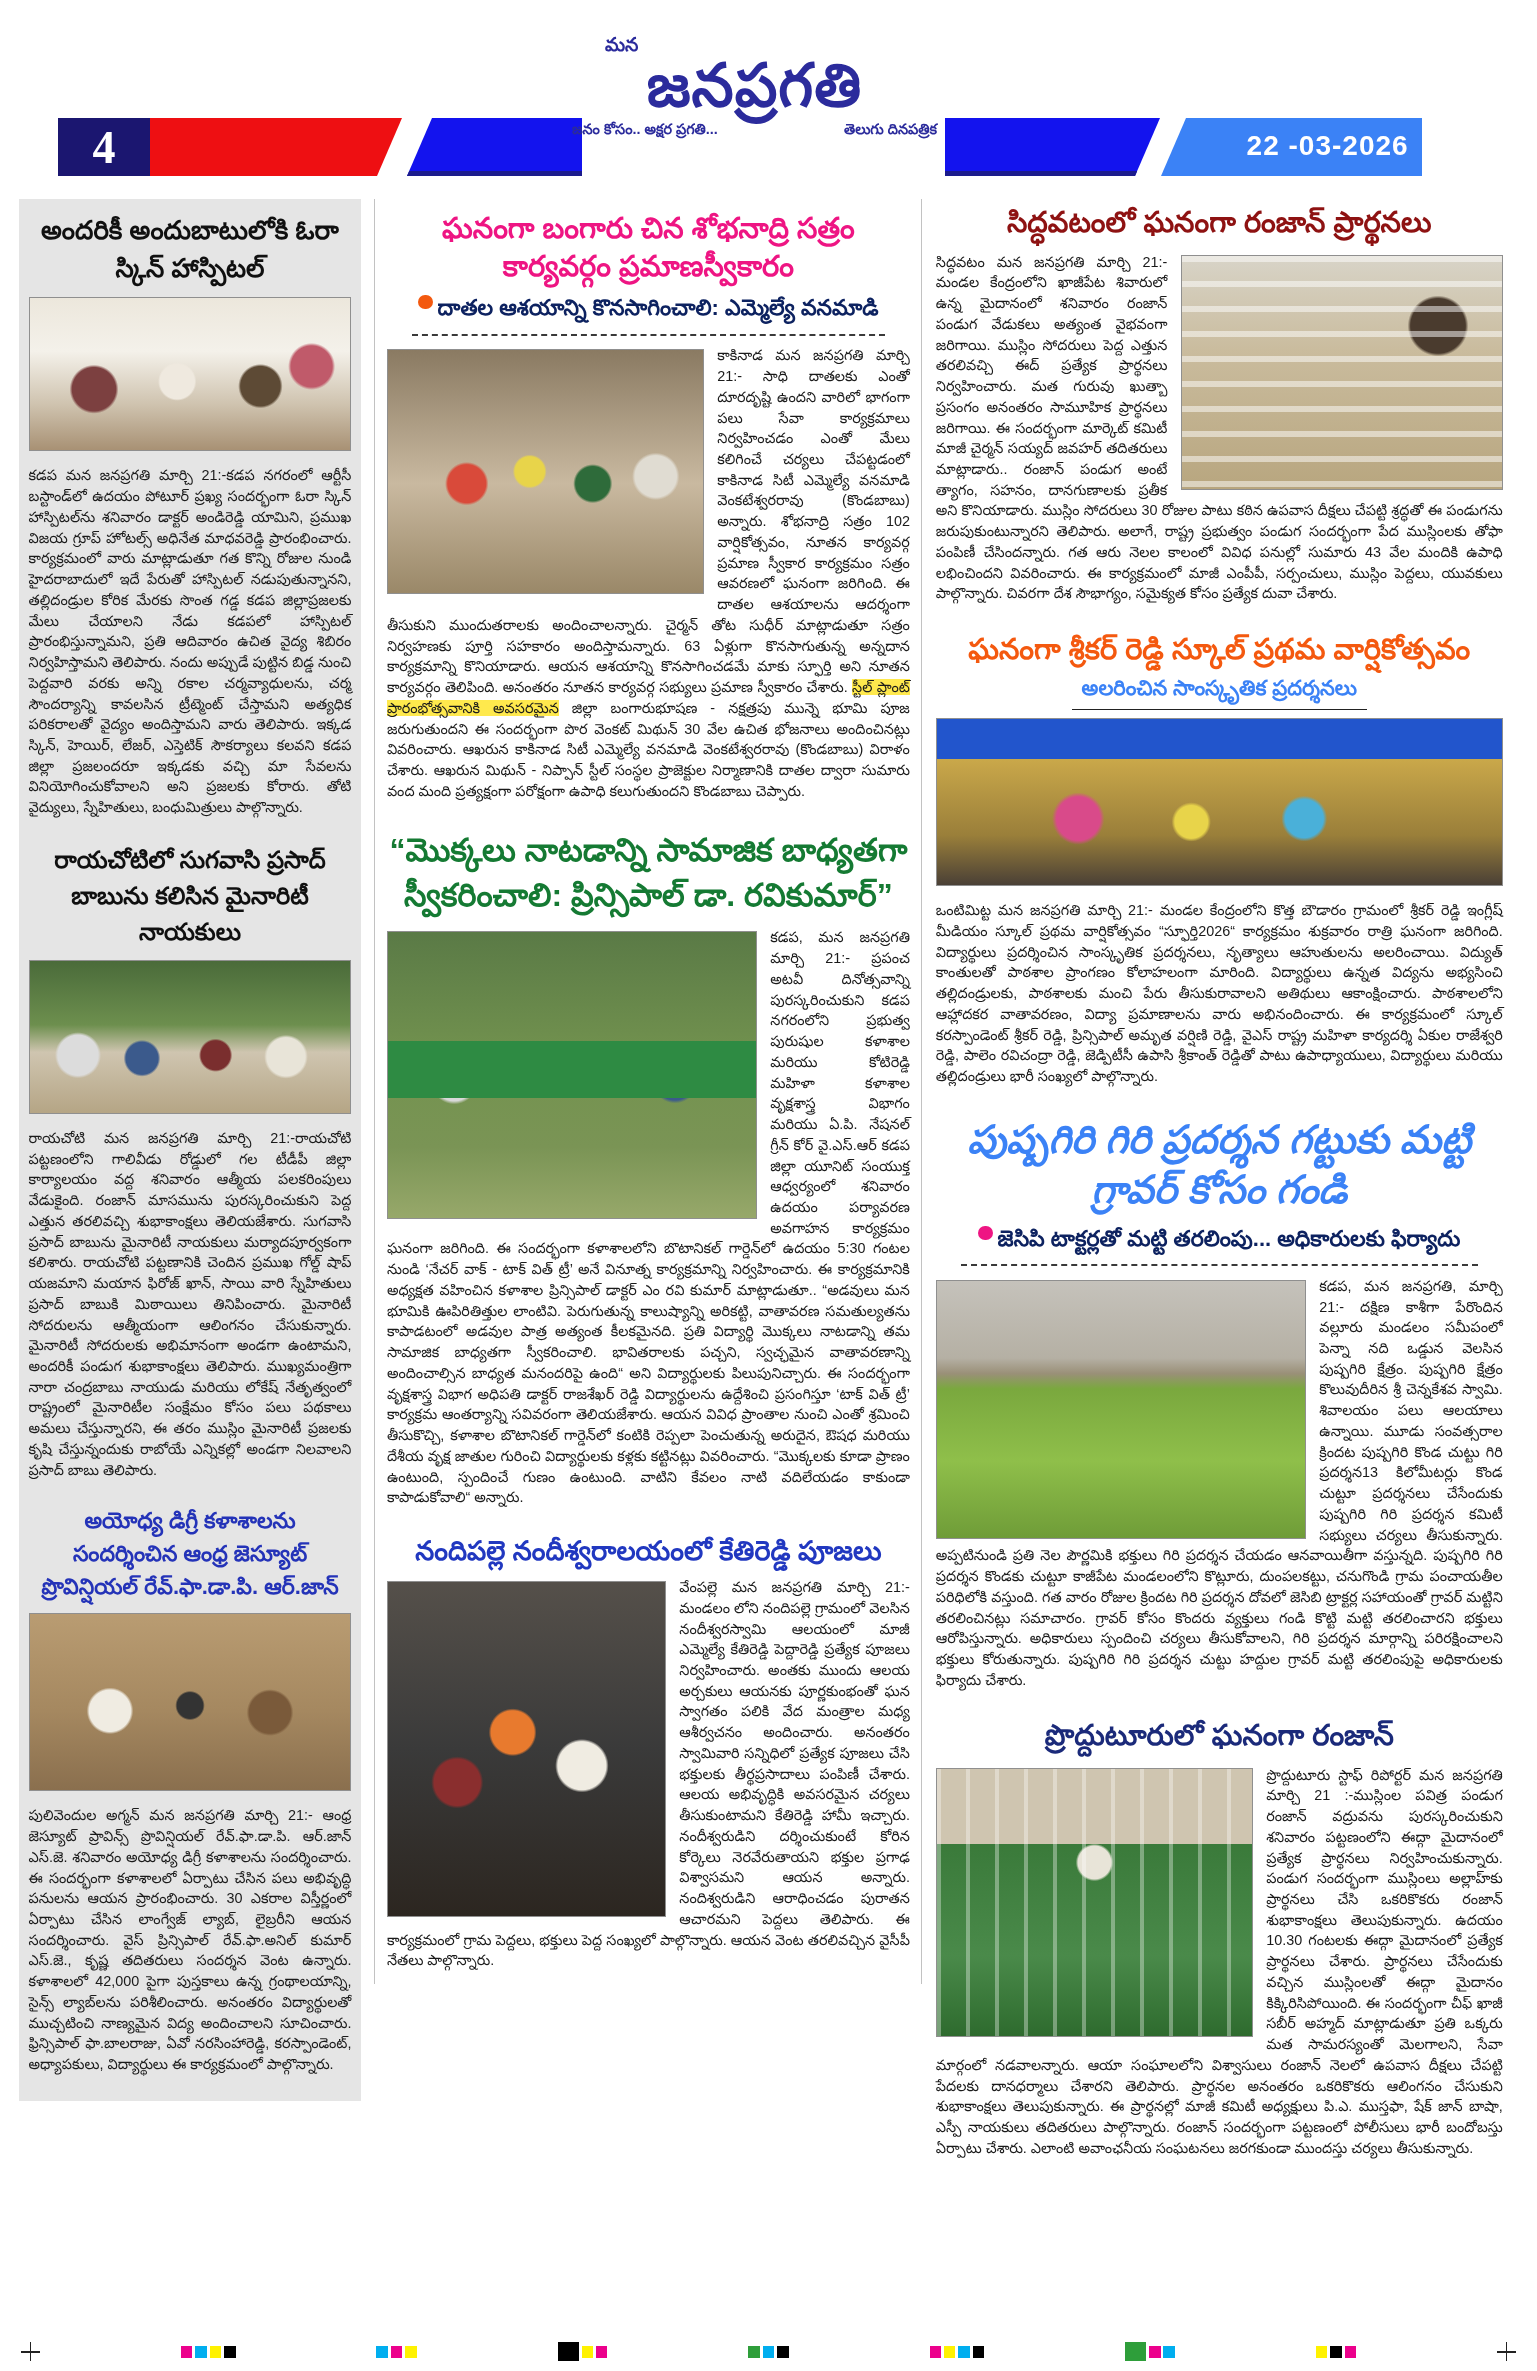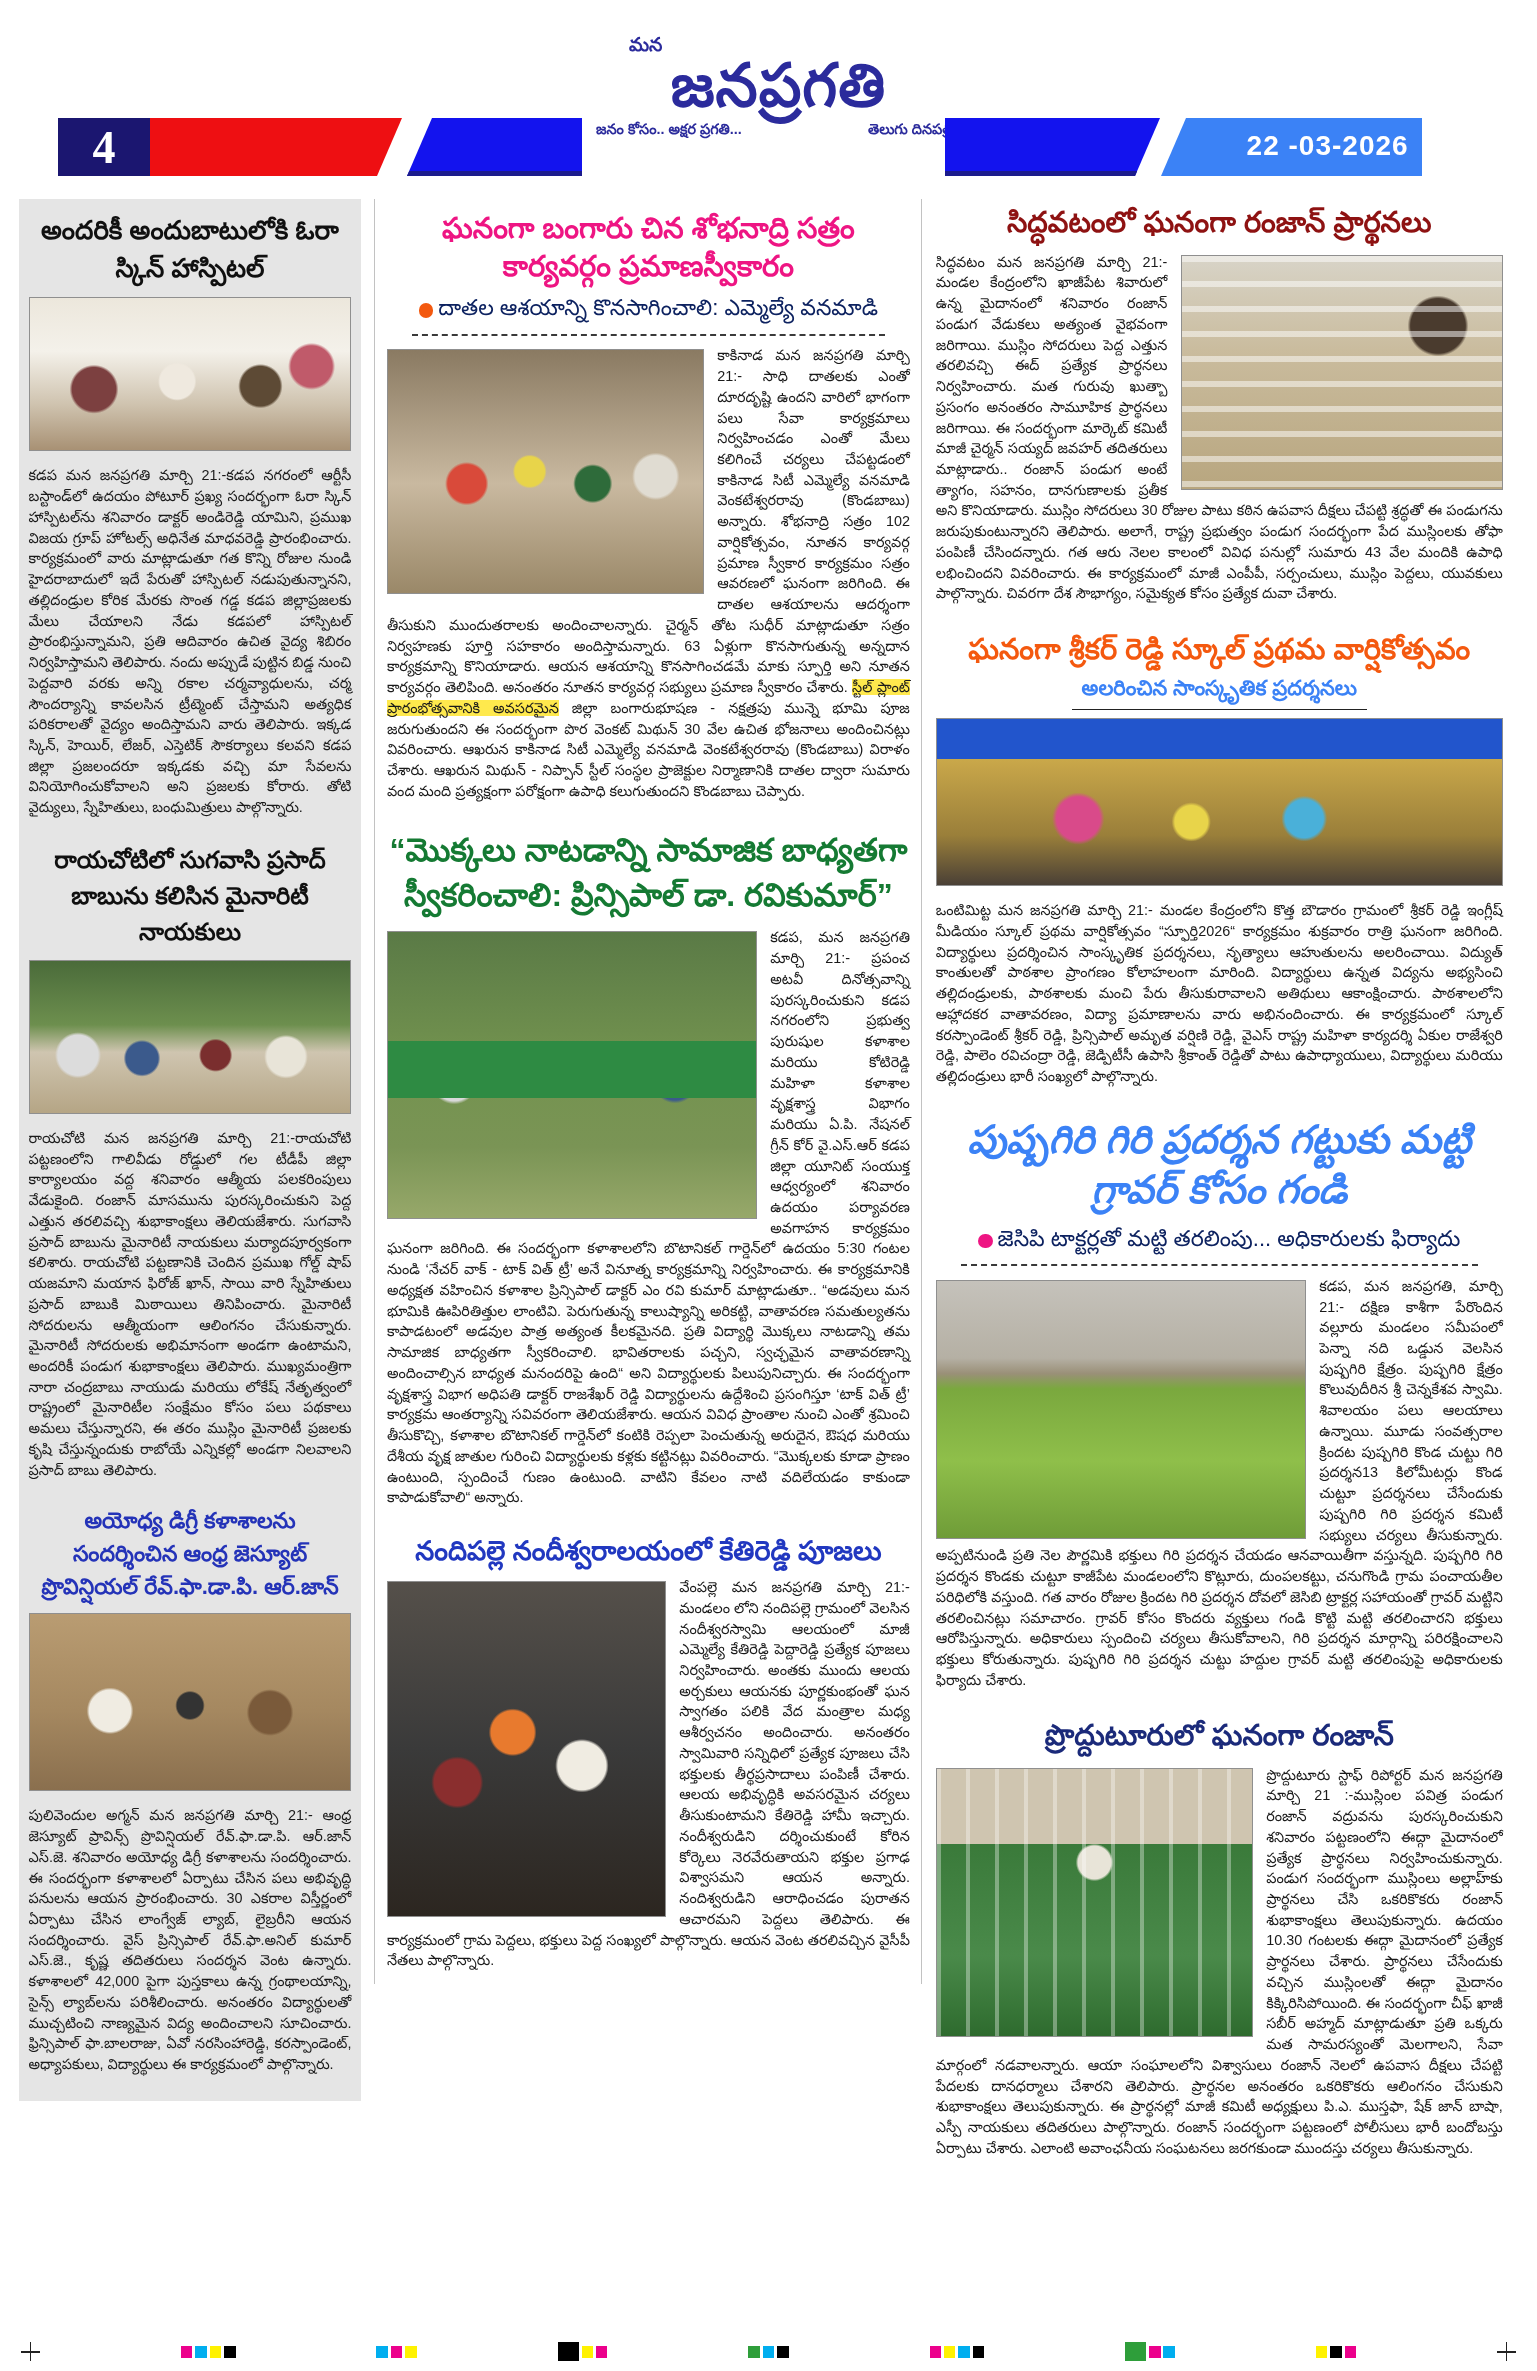--- a/index.html
+++ b/index.html
@@ -11,21 +11,21 @@
   .navy-box{left:58px;width:92px;background:#1b1670;color:#fff;display:flex;align-items:center;justify-content:center;
             font-size:46px;font-weight:bold;font-family:"Liberation Serif","DejaVu Serif",serif;}
   .red-left{left:150px;width:252px;background:#ee0f12;clip-path:polygon(0 0,100% 0,calc(100% - 25px) 100%,0 100%);}
   .blue-left{left:407px;width:175px;background:#1313ee;border-bottom:5.8px solid #1b1b8c;box-sizing:border-box;
              clip-path:polygon(25px 0,100% 0,100% 100%,0 100%);}
   .blue-right{left:945px;width:215px;background:#1313ee;border-bottom:5.8px solid #1b1b8c;box-sizing:border-box;
               clip-path:polygon(0 0,100% 0,calc(100% - 25px) 100%,0 100%);}
   .red-right{left:1161px;width:261px;background:#3b82f6;clip-path:polygon(25px 0,100% 0,100% 100%,0 100%);
              display:flex;align-items:flex-start;justify-content:flex-end;}
   .date-text{color:#ffffff;font-size:28px;font-weight:bold;padding:11.5px 13.4px 0 0;letter-spacing:1px;}
-  .logo-block{position:absolute;left:596px;top:1.9px;width:365px;text-align:center;}
+  .logo-block{position:absolute;left:572px;top:1.9px;width:365px;text-align:center;}
   .mana{font-size:19px;font-weight:bold;color:#2b2b9c;text-align:left;padding-left:33px;line-height:1;}
   .logo{font-size:60px;font-weight:bold;color:#2b2b9c;line-height:1.08;letter-spacing:1px;}
   .tagline-row{display:flex;justify-content:space-between;font-size:14.4px;font-weight:bold;color:#2b2b9c;margin-top:1.9px;}
   
   .content{display:grid;grid-template-columns:342px 548px 567px;column-gap:13.4px;padding:0 19px;margin-top:9.6px;align-items:start;}
   .col{box-sizing:border-box;}
   .col-left{background:#e5e5e5;padding:5.8px 9.6px 11.5px;}
   .col-mid{border-left:1px solid #c2c2c2;border-right:1px solid #c2c2c2;padding:0 11.5px;}
   .article{margin-bottom:13.4px;}
   .article::after{content:"";display:block;clear:both;}
@@ -36,21 +36,21 @@
   .h-l1{font-size:26px;line-height:1.45;color:#101010;padding:7.7px 3.8px 9.6px;}
   .h-l2{font-size:24px;line-height:1.5;color:#101010;padding:9.6px 3.8px 9.6px;}
   .h-l3{font-size:22px;line-height:1.5;color:#2433b8;padding:9.6px 3.8px 9.6px;}
   .h-m1{font-size:29px;line-height:1.3;color:#ee1583;padding:11.5px 0 7.7px;}
   .h-m2{font-size:32px;line-height:1.4;color:#157a33;padding:13.4px 0 9.6px;}
   .h-m3{font-size:27px;line-height:1.35;color:#2138c0;padding:11.5px 0 7.7px;}
   .h-r1{font-size:29px;line-height:1.3;color:#8e1212;padding:5.8px 0 9.6px;}
   .h-r2{font-size:29px;line-height:1.3;color:#f4590f;padding:13.4px 0 7.7px;}
   .h-r3{font-size:39px;line-height:1.3;color:#3b82f6;padding:13.4px 0 7.7px;font-style:italic;}
   .h-r4{font-size:29px;line-height:1.3;color:#1b2a7a;padding:13.4px 0 9.6px;}
-  .subhead{display:flex;align-items:center;justify-content:center;gap:5px;font-size:22px;font-weight:normal;color:#0d2260;padding:1.9px 0 5.8px;}
+  .subhead{display:flex;align-items:flex-start;justify-content:center;gap:5px;font-size:22px;font-weight:bold;color:#0d2260;padding:1.9px 0 5.8px;}
   .bullet-dot{width:14.4px;height:14.4px;border-radius:50%;background:#f3590f;flex:0 0 auto;}
   .bullet-dot.pink{background:#ee1583;}
   .dashrule{border-top:2.9px dashed #3a3a3a;margin:1.9px 25px 9.6px;}
   .sub-plain-wrap{text-align:center;margin-bottom:7.7px;}
   .sub-plain{display:inline-block;font-size:21px;font-weight:bold;color:#3b82f6;border-bottom:1.9px solid #222;padding:0 9.6px 3.8px;}
   
   .photo{border:1px solid #8f8f8f;box-sizing:border-box;}
   .ph-full{width:100%;}
   .ph-left{float:left;margin:3.8px 13.4px 5.8px 0;}
   .ph-right{float:right;margin:3.8px 0 5.8px 13.4px;}

